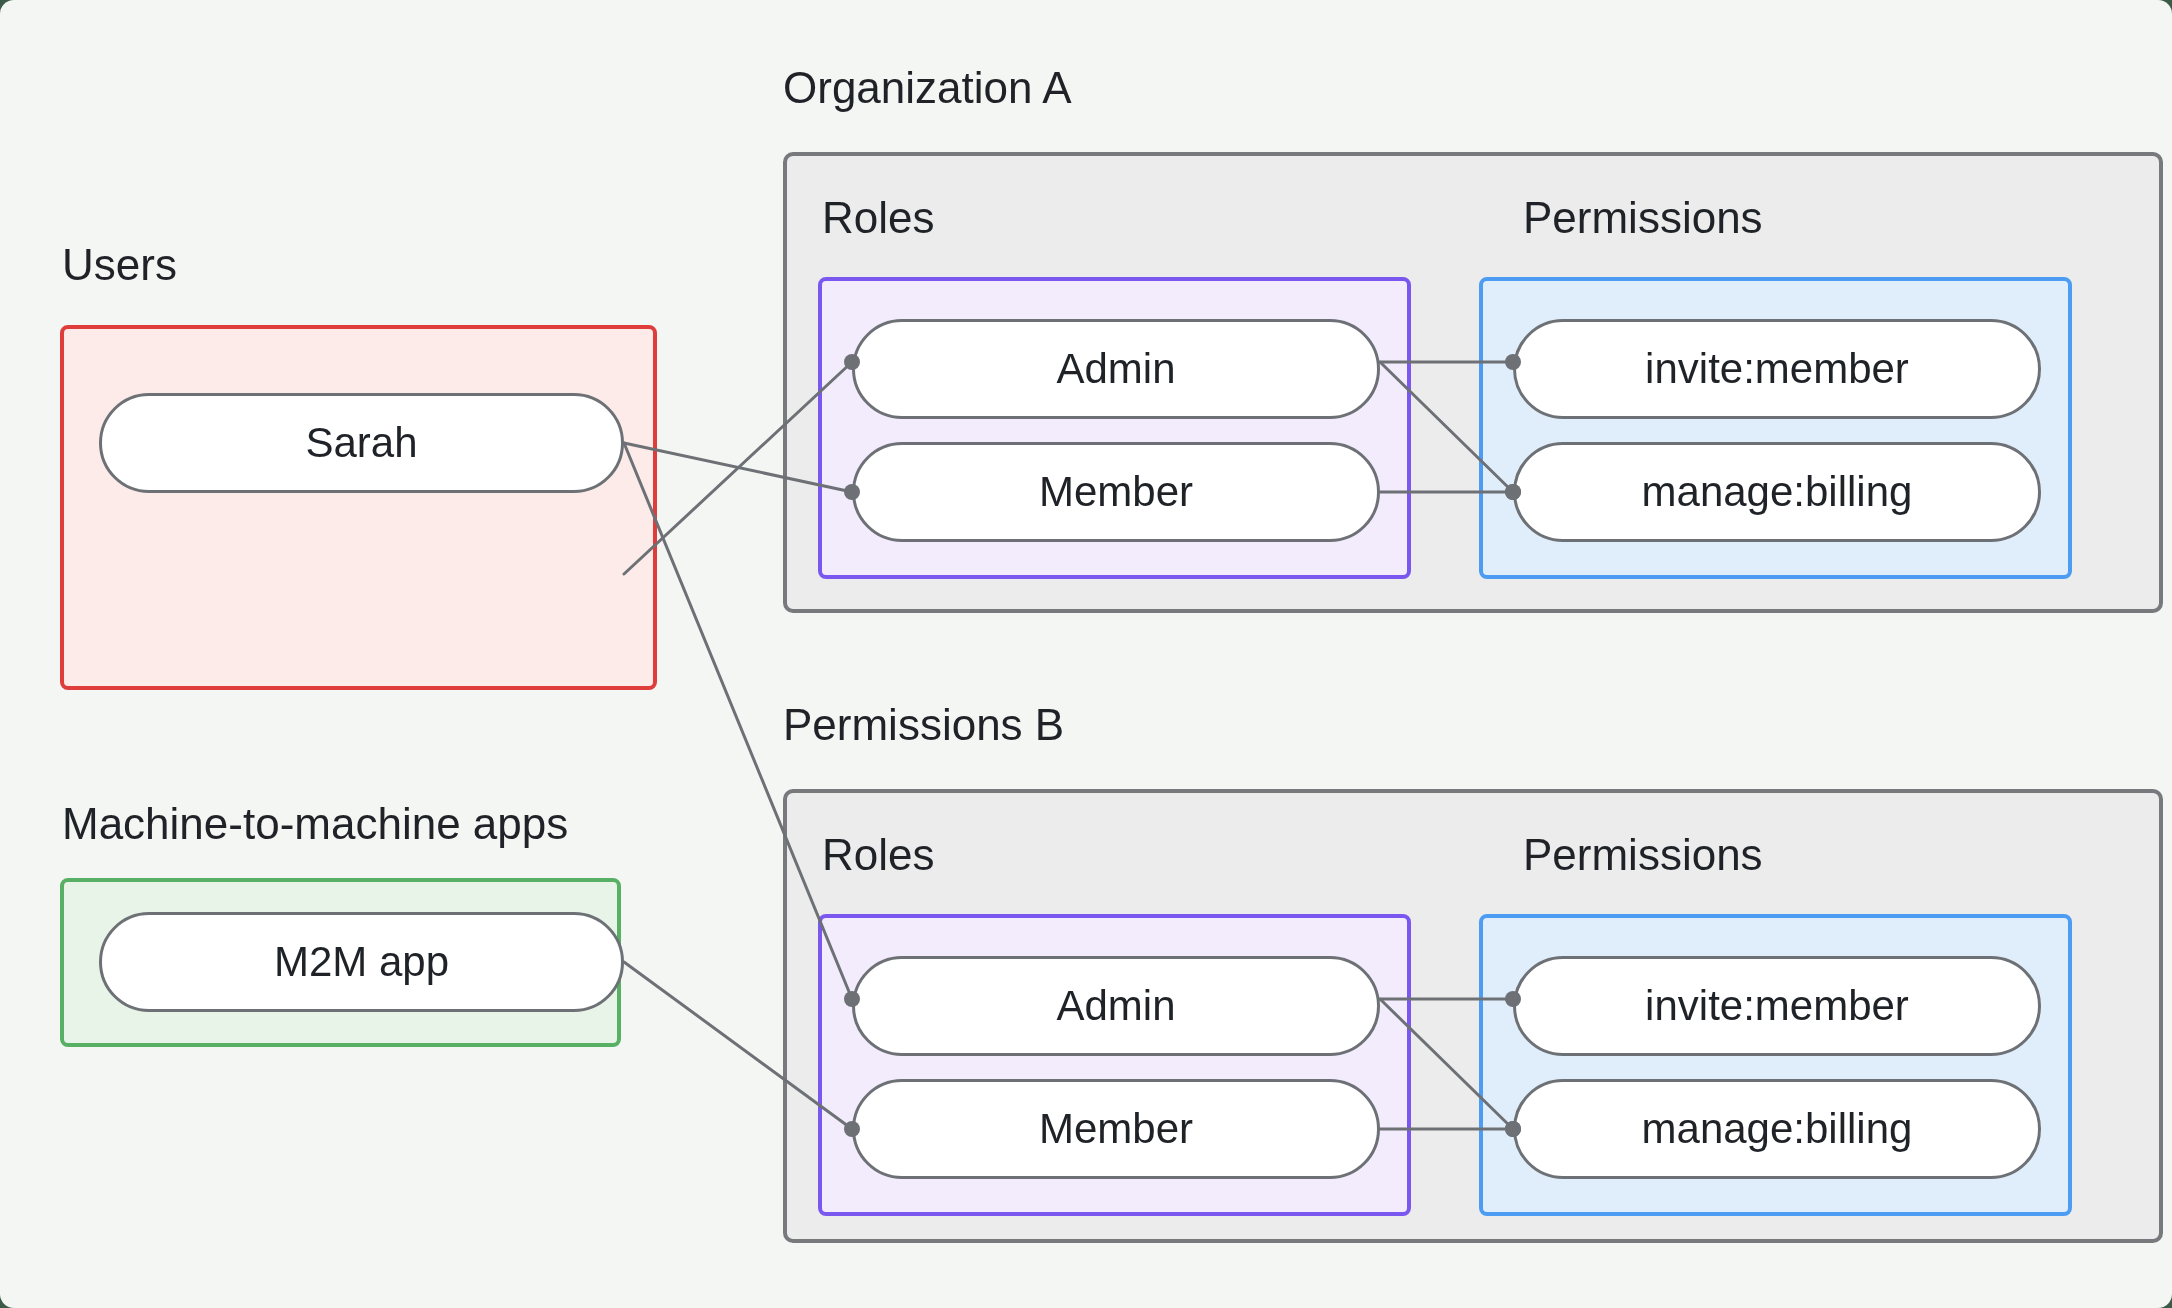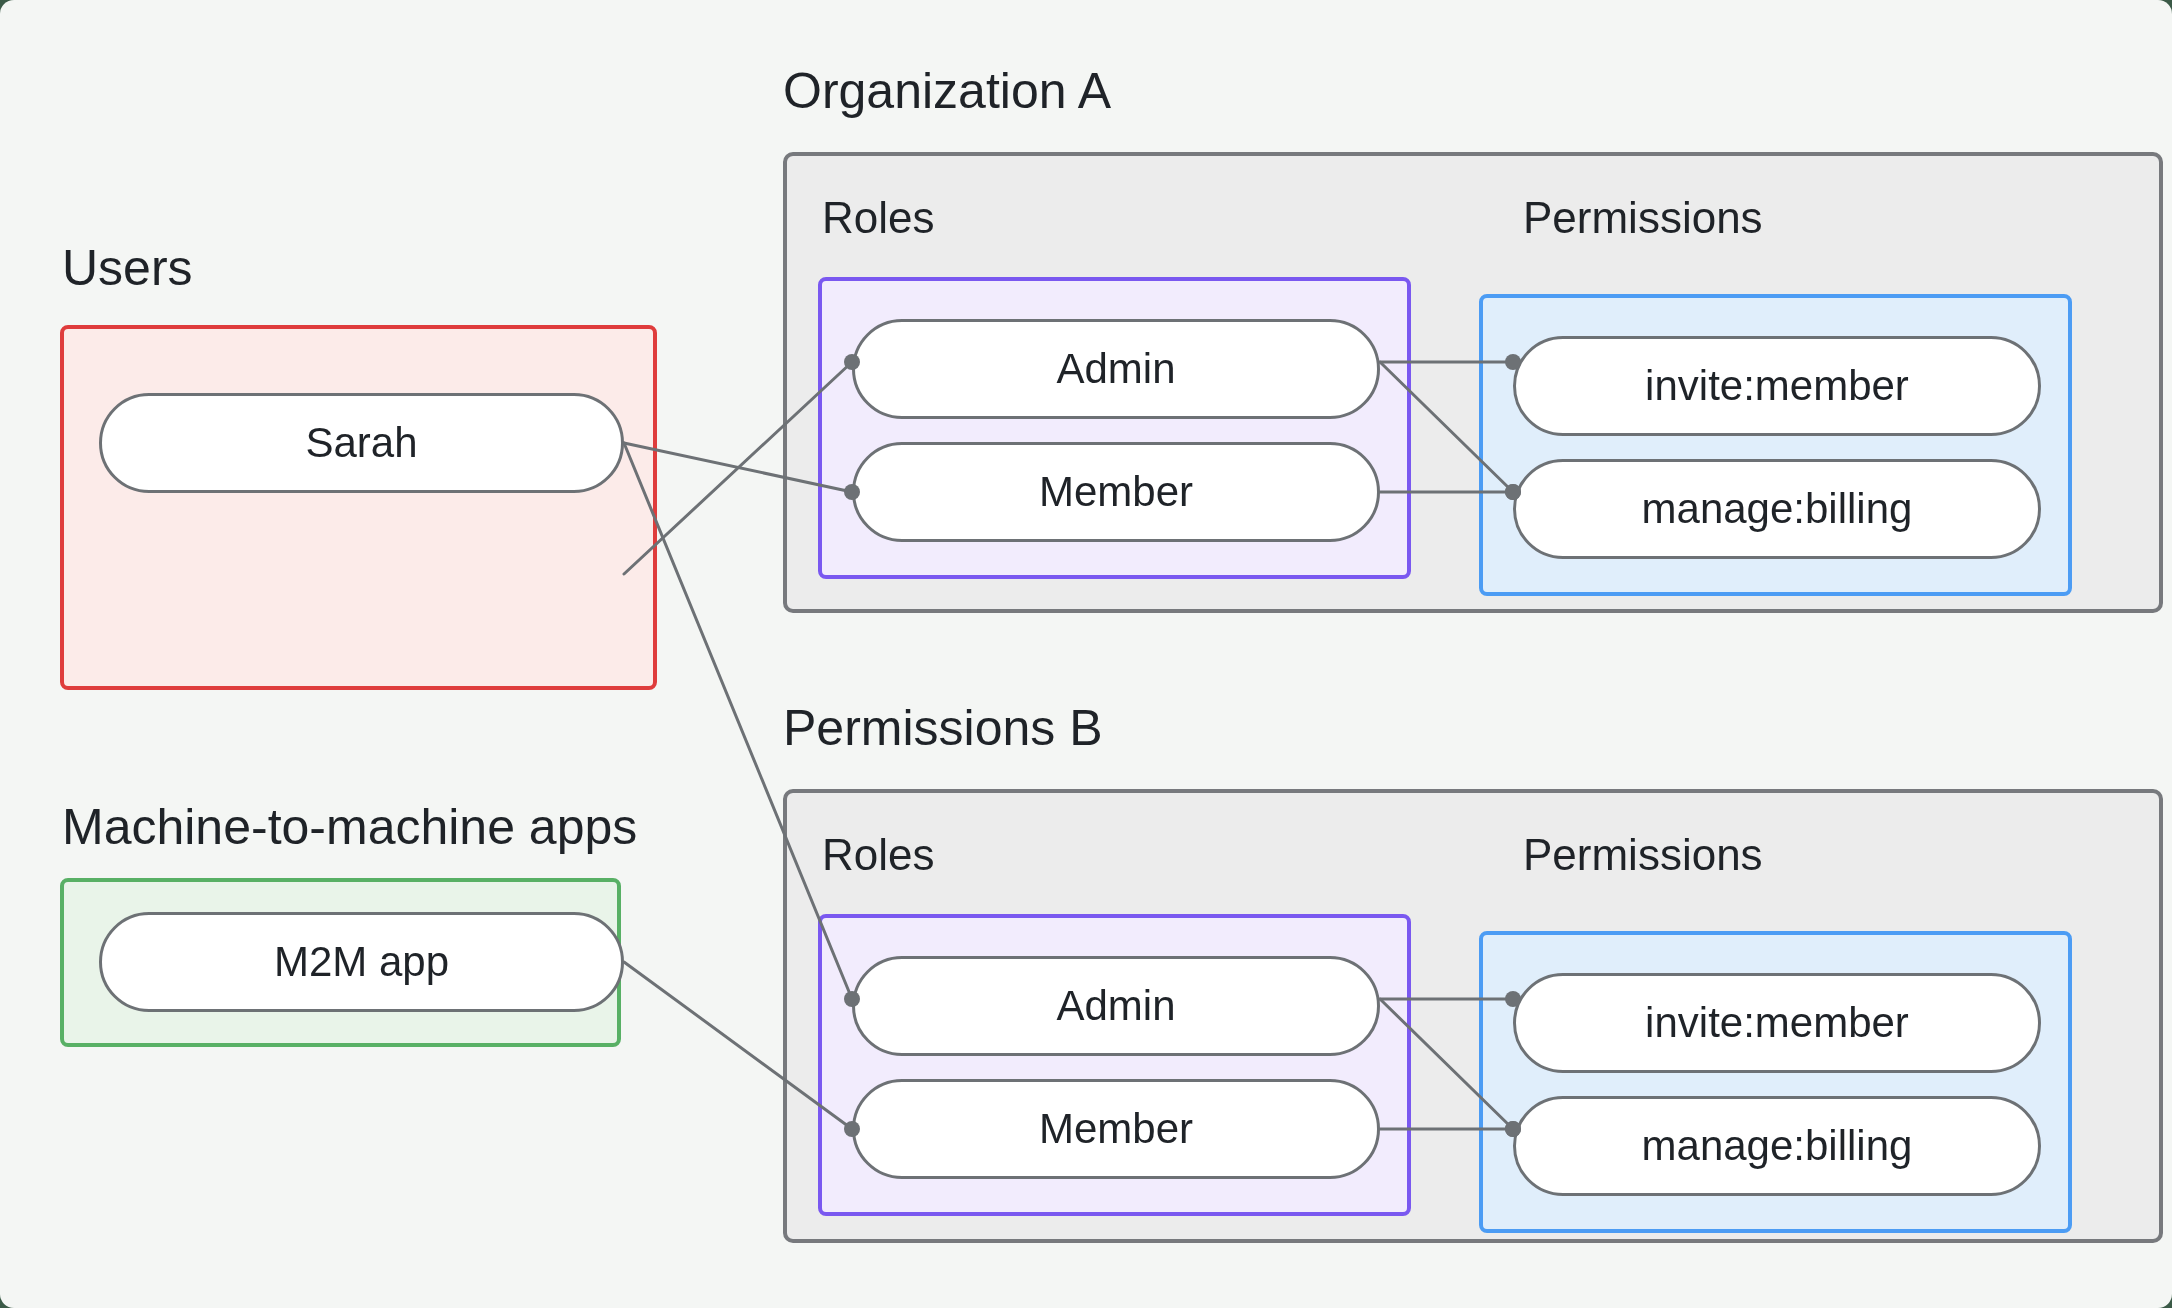--- a/index.html
+++ b/index.html
@@ -1,37 +1,37 @@
 <!DOCTYPE html>
 <html style="--page_backdrop: #3b5a47; --canvas_background: #f4f6f4; --text: #1f2328; --org_box_fill: #ececec; --org_box_border: #77797d; --roles_fill: #f2ecfd; --roles_border: #7a58f0; --permissions_fill: #e0eefb; --permissions_border: #4c9cf4; --users_fill: #fcebe9; --users_border: #df3c3c; --m2m_fill: #e9f4e9; --m2m_border: #58b065; --pill_fill: #ffffff; --pill_border: #6d7175; --connector: #6d7175;"><head>
 <meta charset="utf-8">
 <style>
   html,body{margin:0;padding:0;}
   body{background:var(--page_backdrop,#3b5a47);font-family:"Liberation Sans",sans-serif;}
   #canvas{position:relative;width:2172px;height:1308px;background:var(--canvas_background,#f4f6f4);
     border-radius:14px;overflow:hidden;}
-  .group-title{position:absolute;font-size:50px;font-weight:500;color:var(--text,#1f2328);
+  .group-title{position:absolute;font-size:44px;font-weight:500;color:var(--text,#1f2328);
     line-height:1.0;white-space:nowrap;}
   .frame{position:absolute;box-sizing:border-box;border-radius:8px;border:4px solid;}
   .users-box{left:60px;top:325px;width:597px;height:365px;
     background:var(--users_fill);border-color:var(--users_border);padding-left:37px;}
   .m2m-box{left:60px;top:878px;width:561px;height:169px;
     background:var(--m2m_fill);border-color:var(--m2m_border);}
   .org-box{position:absolute;box-sizing:border-box;width:1380px;border-radius:10px;
     border:4px solid var(--org_box_border);background:var(--org_box_fill);}
   .org-a{left:783px;top:152px;height:461px;}
   .org-b{left:783px;top:789px;height:454px;}
   .inner-label{position:absolute;top:40px;font-size:44px;font-weight:500;color:var(--text,#1f2328);
     line-height:1.0;white-space:nowrap;}
   .roles-label{left:35px;}
   .perms-label{left:692px;margin-left:44px;}
   .colorbox{position:absolute;box-sizing:border-box;top:121px;width:593px;height:302px;
     border-radius:8px;border:4px solid;}
   .roles-box{left:31px;background:var(--roles_fill);border-color:var(--roles_border);}
-  .perms-box{left:692px;background:var(--permissions_fill);border-color:var(--permissions_border);margin-top:17px;}
+  .perms-box{left:692px;background:var(--permissions_fill);border-color:var(--permissions_border);}
   .pill{position:absolute;box-sizing:border-box;display:flex;align-items:center;justify-content:center;
     background:var(--pill_fill,#fff);border:3px solid var(--pill_border,#6d7175);border-radius:999px;
     font-size:42px;color:var(--text,#1f2328);white-space:nowrap;}
   .users-box .pill,.m2m-box .pill{left:35px;width:525px;height:100px;}
   .users-box .pill.row-0{top:64px;}
   .users-box .pill.row-1{top:195px;}
   .m2m-box .pill{top:30px;}
   .colorbox .pill{left:30px;width:528px;height:100px;}
   .colorbox .pill.row-0{top:38px;}
   .colorbox .pill.row-1{top:161px;}

